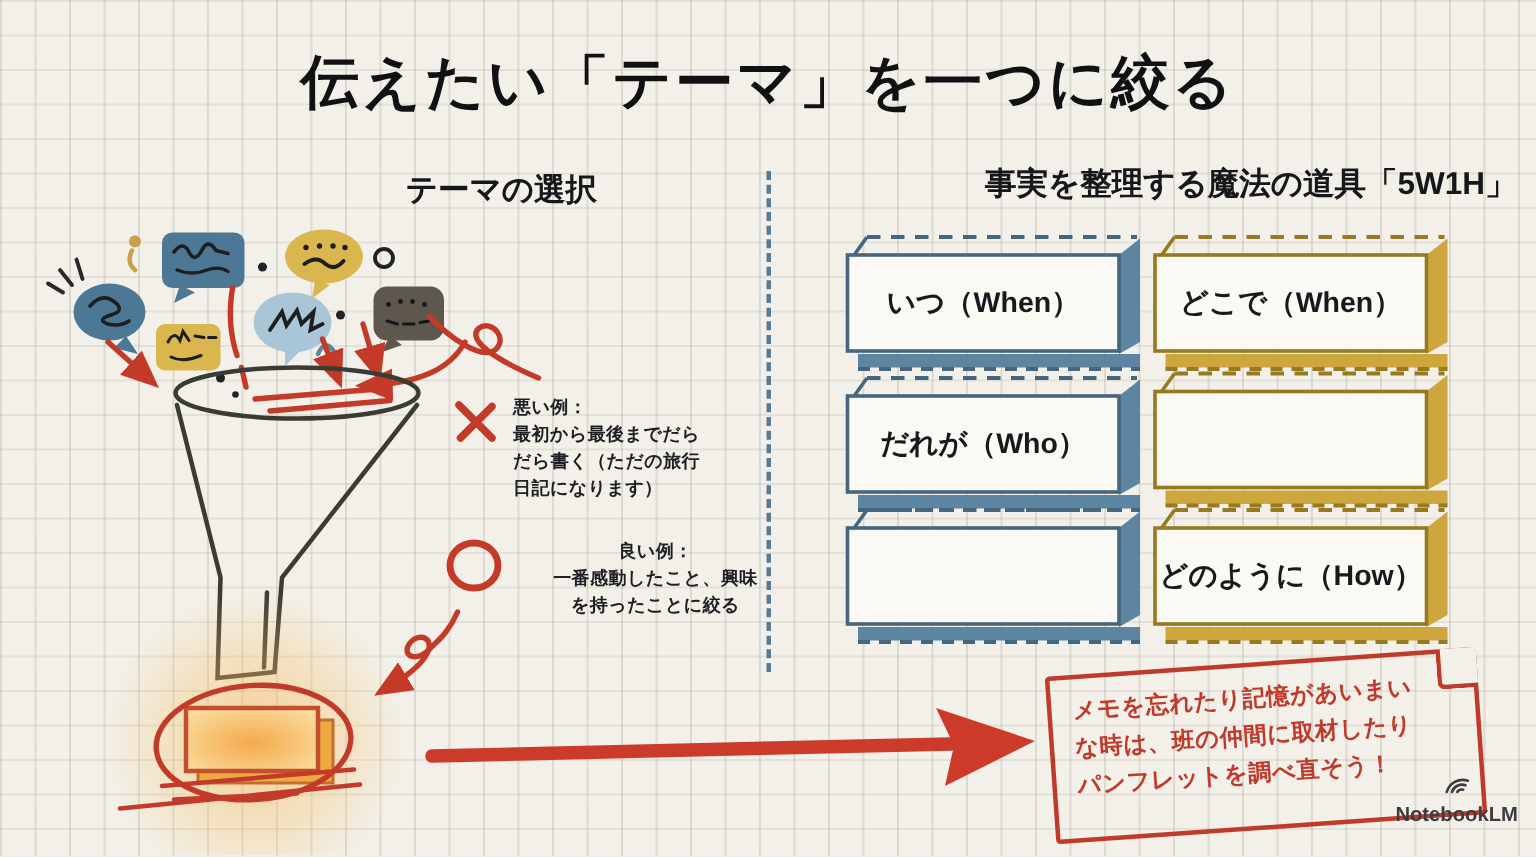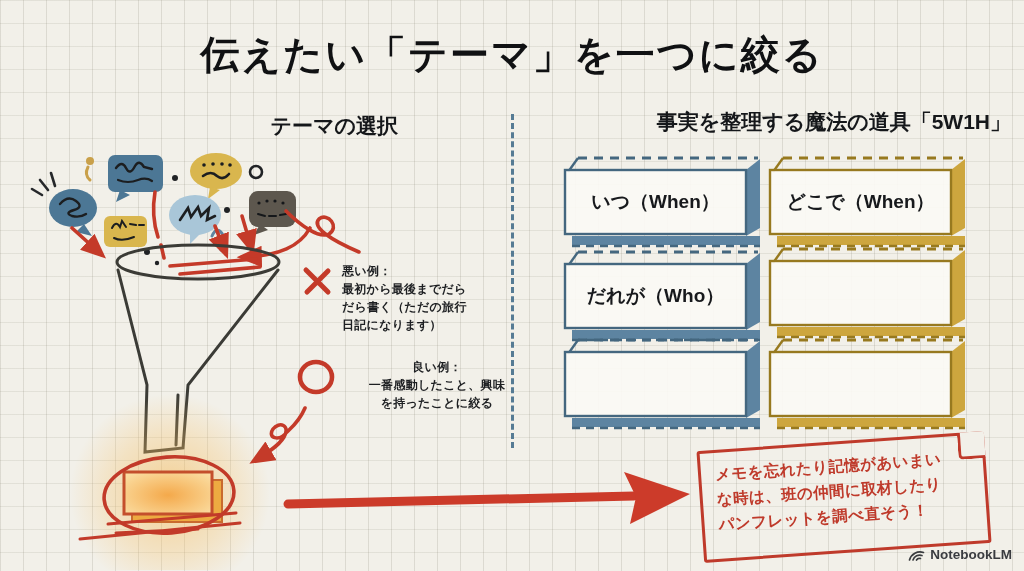--- a/index.html
+++ b/index.html
@@ -49,22 +49,22 @@
   .note .fold{
     position:absolute;top:-3px;right:-3px;width:24px;height:24px;
     background:#f2f0e9;border-left:3px solid #bf3a2b;border-bottom:3px solid #bf3a2b;
     border-bottom-left-radius:5px;
   }
   .note .note-text{
     padding:10px 12px 0 14px;font-size:15.5px;font-weight:800;color:#bf3a2b;
     line-height:1.6;white-space:pre-line;letter-spacing:.4px;
   }
   .logo{
-    position:absolute;right:12px;bottom:9px;display:flex;align-items:flex-start;gap:5px;
-    color:#3a3c40;font-size:13.5px;font-weight:700;
+    position:absolute;right:12px;bottom:21px;display:flex;align-items:center;gap:5px;
+    color:#3a3c40;font-size:13.5px;font-weight:700;flex-direction:column;
   }
   .abs{position:absolute;}
 </style>
 </head>
 <body>
 
 <div class="canvas">
 
   <div class="title">伝えたい「テーマ」を一つに絞る</div>
 
@@ -244,20 +244,21 @@
   </div>
   <div class="box3d box-gold" style="left:767px;top:336px;">
     <svg width="202" height="94" viewBox="0 0 202 94">
       <path class="b-edge" d="M16,4 L196,4" stroke-width="2.8" stroke-dasharray="9 7" fill="none"></path>
       <path class="b-edge" d="M16,4 L6,18" stroke-width="2.4" fill="none"></path>
       <polygon class="b-fill" points="184,16 198,5 198,74 184,82"></polygon>
       <rect x="10" y="82" width="188" height="9" class="b-fill"></rect>
       <path class="b-edge" d="M10,92 L198,92" stroke-width="2.6" stroke-dasharray="8 6" fill="none"></path>
       <rect x="3" y="16" width="181" height="64" class="b-front" stroke-width="2.4"></rect>
     </svg>
+    <div class="label">どのように（How）</div>
   </div>
 
   <svg class="abs" style="left:282px;top:460px;" width="412" height="72" viewBox="0 0 412 72">
     <path d="M6,44 L352,36" stroke="#cc3b2a" stroke-width="9" stroke-linecap="round" fill="none"></path>
     <polygon points="342,12 408,34 348,64 354,37" fill="#cc3b2a"></polygon>
   </svg>
 
   <div class="note">
     <div class="fold"></div>
     <div class="note-text">メモを忘れたり記憶があいまい

